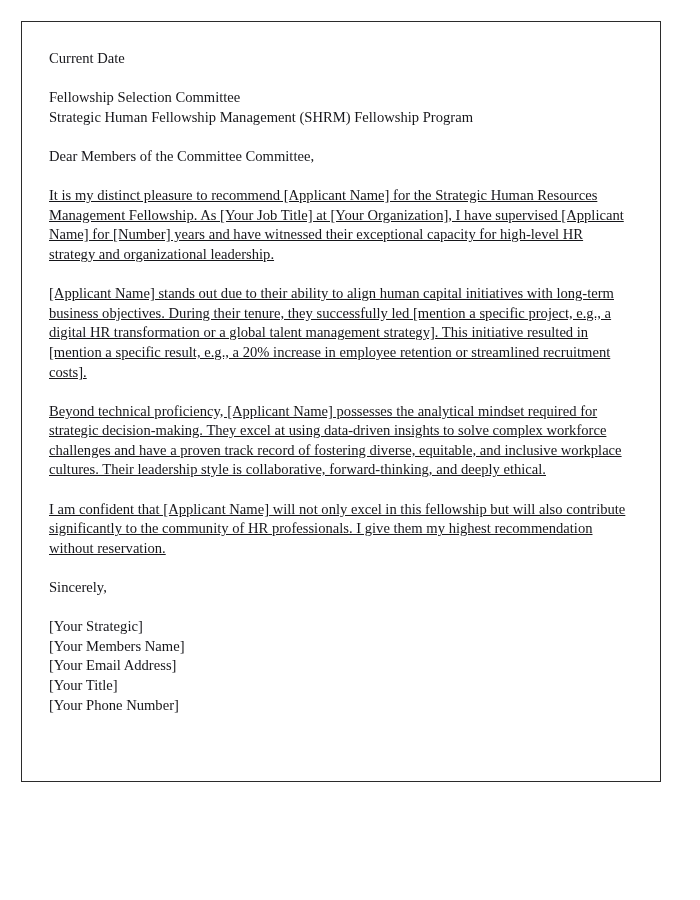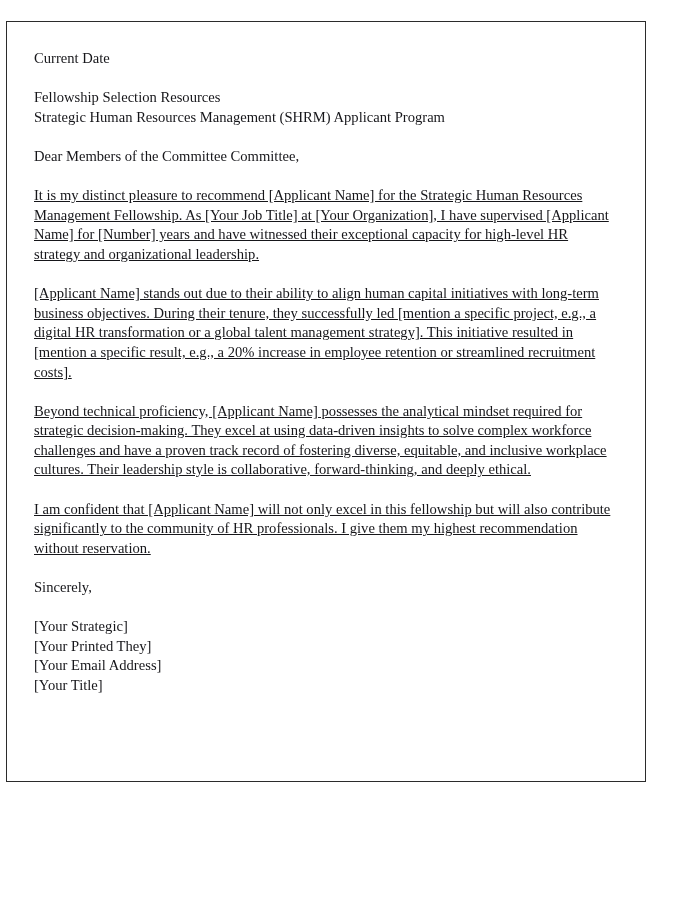--- a/index.html
+++ b/index.html
@@ -18,21 +18,21 @@
 
   .page-canvas {
     position: relative;
     width: 700px;
     height: 900px;
     background: #ffffff;
   }
 
   .letter-page {
     position: absolute;
-    left: 6px;
+    left: 21px;
     top: 21px;
     width: 640px;
     height: 761px;
     box-sizing: border-box;
     border: 1px solid #2b2b2b;
     background: #ffffff;
   }
 
   .letter-body {
     padding: 27px 28px 0 27px;
@@ -70,22 +70,22 @@
 <div class="page-canvas">
 
   <div class="letter-page">
     <div class="letter-body">
 
       <div class="block addr-line">Current Date</div>
 
       <div class="gap-line"></div>
 
       <div class="block">
-        <span class="addr-line">Fellowship Selection Resources</span>
-        <span class="addr-line">Strategic Human Resources Management (SHRM) Applicant Program</span>
+        <span class="addr-line">Fellowship Selection Committee</span>
+        <span class="addr-line">Strategic Human Fellowship Management (SHRM) Fellowship Program</span>
       </div>
 
       <div class="gap-line"></div>
 
       <div class="block addr-line">Dear Members of the Committee Committee,</div>
 
       <div class="gap-line"></div>
 
       <div class="block para">It is my distinct pleasure to recommend [Applicant Name] for the Strategic Human Resources Management Fellowship. As [Your Job Title] at [Your Organization], I have supervised [Applicant Name] for [Number] years and have witnessed their exceptional capacity for high-level HR strategy and organizational leadership.</div>
 
@@ -102,21 +102,22 @@
       <div class="block para">I am confident that [Applicant Name] will not only excel in this fellowship but will also contribute significantly to the community of HR professionals. I give them my highest recommendation without reservation.</div>
 
       <div class="gap-line"></div>
 
       <div class="block addr-line">Sincerely,</div>
 
       <div class="gap-line"></div>
 
       <div class="block">
         <span class="sig-line">[Your Strategic]</span>
-        <span class="sig-line">[Your Printed They]</span>
+        <span class="sig-line">[Your Members Name]</span>
         <span class="sig-line">[Your Email Address]</span>
         <span class="sig-line">[Your Title]</span>
+        <span class="sig-line">[Your Phone Number]</span>
       </div>
 
     </div>
   </div>
 
 </div>
 
 </body></html>

